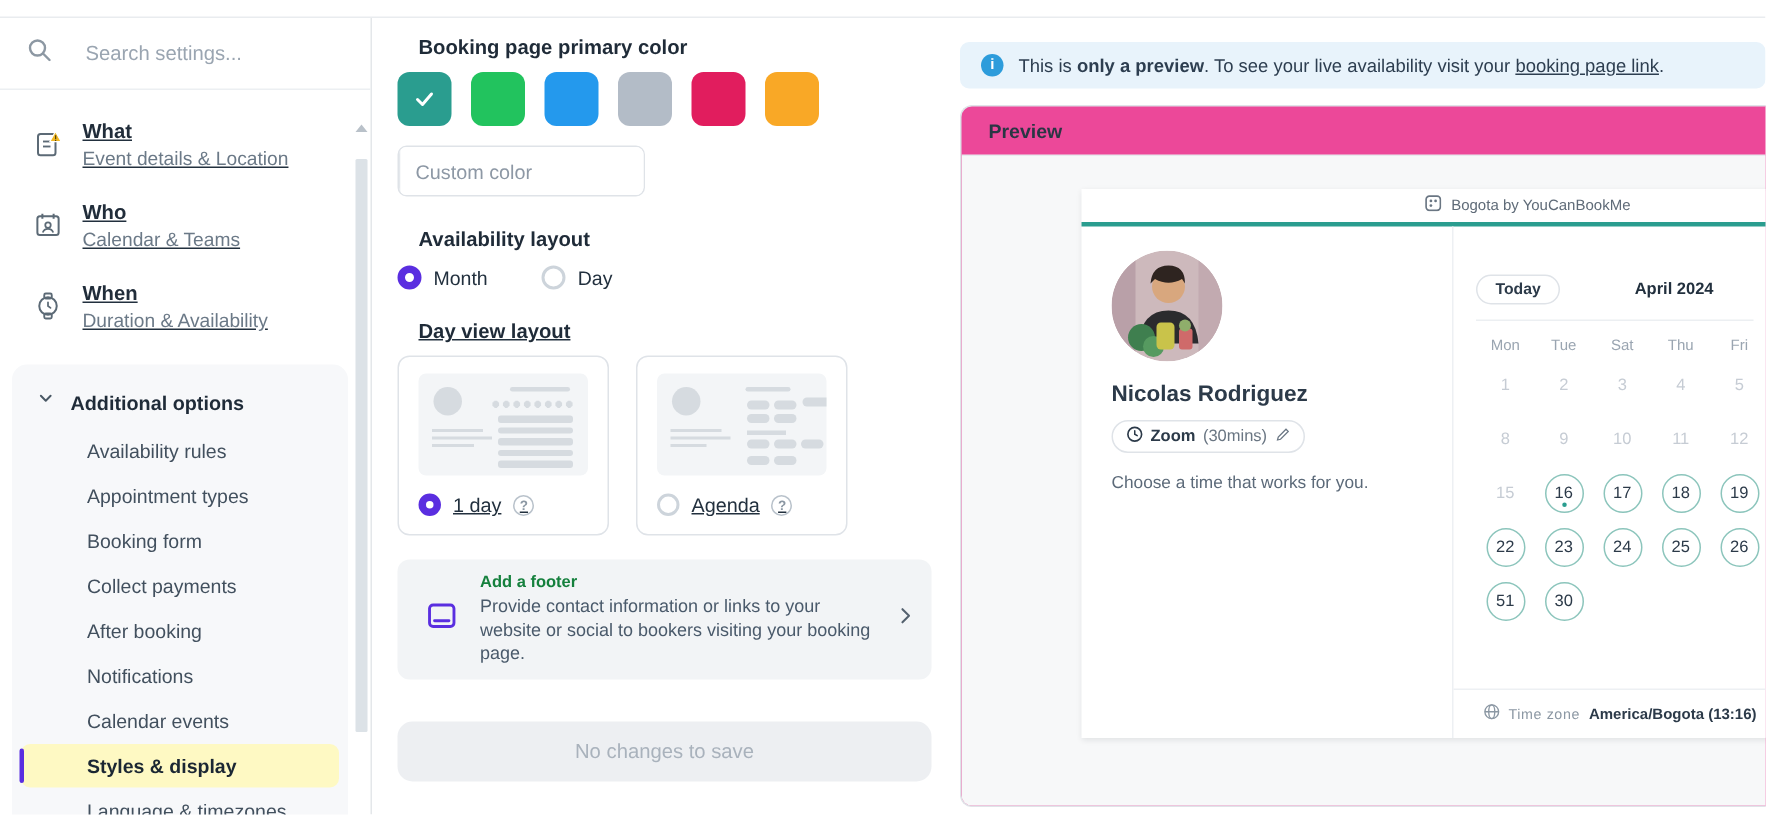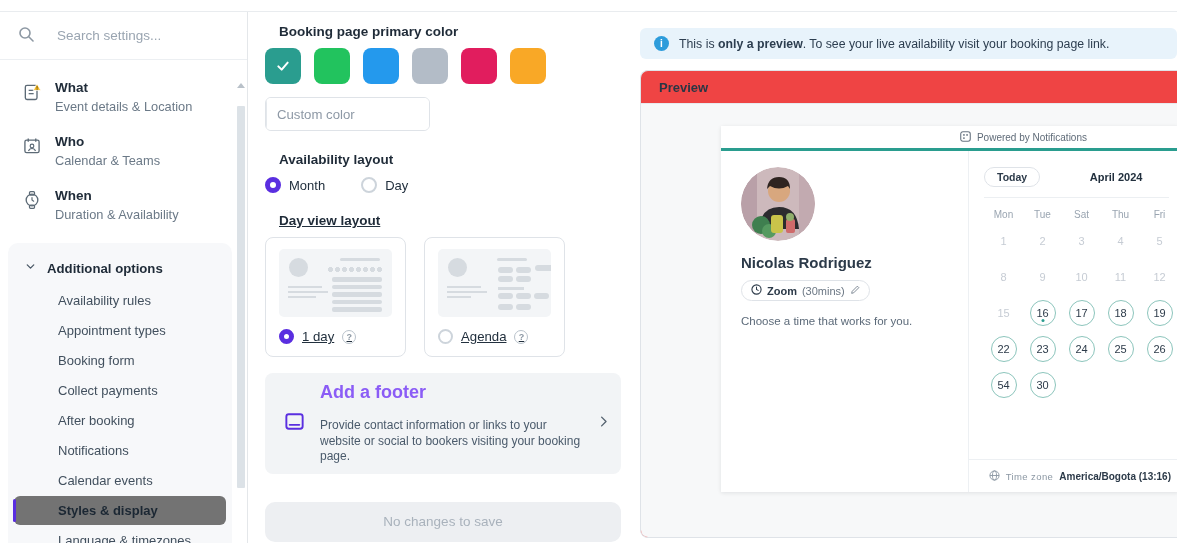--- a/index.html
+++ b/index.html
@@ -9,29 +9,29 @@
     background:#fff; font-family:"Liberation Sans", sans-serif; color:#22303e;
   }
   .top-line { position:absolute; top:11px; left:0; right:0; height:1px; background:#e9ecef; }
 
   
   .sidebar { position:absolute; left:0; top:12px; width:248px; height:531px; background:#fff; border-right:1px solid #e4e7ea; }
   .search-row { height:48px; border-bottom:1px solid #eceff2; display:flex; align-items:center; gap:21px; padding:0 18px; }
   .search-row input { border:none; outline:none; font-size:13.5px; color:#3c4a58; width:160px; font-family:inherit; background:transparent; }
   .search-row input::placeholder { color:#9aa5b1; }
   .side-list { position:absolute; top:49px; left:0; width:236px; bottom:0; padding:10px 4px 0 8px; }
-  .side-sec { display:flex; gap:13px; padding:9px 12px 10px 14px; align-items:flex-start; border-radius:8px; cursor:pointer; }
+  .side-sec { display:flex; gap:13px; padding:9px 12px 10px 14px; align-items:center; border-radius:8px; cursor:pointer;text-decoration:underline; }
   .side-sec .sicon { margin-top:2px; }
   .side-sec b { display:block; font-size:13.5px; color:#212d3a; margin-bottom:2px; }
   .side-sec small { font-size:12.8px; color:#6b7987; }
   .add-card { background:#f7f8fa; border-radius:10px; margin-top:10px; padding:8px 0 4px; }
   .add-head { display:flex; align-items:center; gap:10px; padding:8px 12px 8px 16px; cursor:pointer; }
   .add-head b { font-size:13.2px; color:#1f2b38; }
   .sub-item { position:relative; padding:7px 10px 7px 44px; font-size:13px; color:#42505e; border-radius:6px; margin:1px 6px; cursor:pointer; }
-  .sub-item.active { background:#737373; color:#1b2733; font-weight:bold; }
+  .sub-item.active { background:#fef9c3; color:#1b2733; font-weight:bold; }
   .sub-item.active::before { content:""; position:absolute; left:-1px; top:3px; bottom:3px; width:3px; border-radius:2px; background:#5a2ee0; }
   .sb-track { position:absolute; right:1px; top:49px; bottom:0; width:10px; }
   .sb-arrow { width:0; height:0; border-left:4px solid transparent; border-right:4px solid transparent; border-bottom:5px solid #b9c1c9; margin:22px auto 18px; }
   .sb-thumb { width:8px; margin:0 auto; background:#dce2e7; height:382px; border-radius:1px; }
 
   
   .settings { position:absolute; left:265px; top:24px; width:356px; }
   .sec-title { font-size:13.5px; font-weight:bold; color:#1f2b38;margin-left:14px; }
   .swatches { display:flex; gap:13px; margin:9px 0 0; }
   .swatch { width:36px; height:36px; border-radius:8px; display:flex; align-items:center; justify-content:center; cursor:pointer; }
@@ -49,44 +49,44 @@
   .radio.checked { border:5px solid #5a2ee0; }
   .dayview { margin-top:20px;text-decoration:underline; }
   .cards { display:flex; gap:18px; margin-top:9px; }
   .lay-card { width:141px; height:120px; border:1px solid #dfe3e8; border-radius:8px; padding:11px 13px 0; background:#fff; }
   .mini { height:68px; background:#f3f5f7; border-radius:5px; position:relative; overflow:hidden; }
   .mini .shp { position:absolute; background:#d6dbe0; }
   .lay-pick { display:flex; align-items:center; gap:8px; margin-top:12px; font-size:13.2px; }
   .help { width:14px; height:14px; border:1px solid #b9c2cb; border-radius:50%; color:#8b97a3; font-size:9px; display:flex; align-items:center; justify-content:center; font-weight:bold; }
   .footer-cta { margin-top:16px; background:#f2f4f6; border-radius:8px; padding:9px 14px 9px 18px; display:flex; align-items:center; gap:14px; cursor:pointer; }
   .footer-cta .ft { flex:1; }
-  .footer-cta .ft b { font-size:18px; color:#8b5cf6; display:block; margin-bottom:15px; }
+  .footer-cta .ft b { font-size:11px; color:#15803d; display:block; margin-bottom:3px; }
   .footer-cta .ft span { font-size:12px; line-height:1.3; color:#4a5a6b; display:block; width:262px; }
   .save-btn { margin-top:28px; height:40px; background:#edeff2; border-radius:10px; display:flex; align-items:center; justify-content:center; font-size:13.5px; color:#a9b2bc; cursor:default; }
 
   
   .preview-col { position:absolute; left:640px; top:28px; width:537px; }
   .banner { height:31px; background:#e8f3fb; border-radius:6px; display:flex; align-items:center; gap:10px; padding:0 14px; font-size:12.3px; color:#2d3e50; }
   .info-icon { width:15px; height:15px; border-radius:50%; background:#2d9cdb; color:#fff; font-size:10px; font-weight:bold; display:flex; align-items:center; justify-content:center; flex:none; }
-  .banner a { color:#2d3e50; cursor:pointer; }
-  .preview-card { margin-top:11px; width:538px; height:468px; background:#ef4444; border:1px solid #dfe3e8; border-radius:8px 0 0 8px; border-right:none; overflow:hidden; }
+  .banner a { color:#2d3e50; text-decoration:underline; cursor:pointer; }
+  .preview-card { margin-top:11px; width:538px; height:468px; background:#ec4899; border:1px solid #dfe3e8; border-radius:8px 0 0 8px; border-right:none; overflow:hidden; }
   .preview-head { height:33px; border-bottom:1px solid #e7eaee; display:flex; align-items:center; padding:0 18px; font-size:13px; font-weight:bold; color:#2a3644; }
   .preview-body { position:relative; height:434px; background:#f7f8f9; }
   .booking-card { position:absolute; left:80px; top:22px; width:458px; height:366px; background:#fff; box-shadow:0 1px 4px rgba(20,30,40,.10); }
   .powered { height:22px; display:flex; align-items:center; justify-content:flex-end; padding-right:92px; gap:6px; font-size:10px; color:#5f6b78; }
   .teal-bar { height:3px; }
   .bk-body { display:flex; height:341px; }
   .bk-left { width:248px; border-right:1px solid #edf0f3; padding:16px 20px 0; }
   .avatar { width:74px; height:74px; border-radius:50%; overflow:hidden; }
   .bk-name { margin-top:13px; font-size:15px; font-weight:bold; color:#2c3a49; }
   .meet-pill { display:inline-flex; align-items:center; gap:5px; margin-top:9px; border:1px solid #dfe3e8; border-radius:14px; padding:3px 9px; font-size:11px; color:#2c3a49; }
   .meet-pill .dur { color:#6a7683; }
   .bk-prompt { margin-top:14px; font-size:11.5px; color:#5c6a79; }
   .bk-right { flex:1; padding:16px 0 0 15px; position:relative; }
-  .cal-top { display:flex; align-items:center; width:194px; }
+  .cal-top { display:flex; align-items:center; width:194px;margin-top:16px; }
   .today-btn { border:1px solid #dfe3e8; background:#fff; border-radius:13px; padding:3px 12px; font-size:10.5px; font-weight:bold; color:#2c3a49; cursor:pointer; }
   .cal-month { flex:1; text-align:center; font-size:11px; font-weight:bold; color:#22303e; padding-left:14px; }
   .cal-div { width:185px; height:1px; background:#eceff2; margin-top:10px; }
   .cal-heads { display:grid; grid-template-columns:repeat(5,39px); justify-items:center; margin-top:11px; font-size:10px; color:#9aa5b1; }
   .cal-grid { display:grid; grid-template-columns:repeat(5,39px); margin-top:3px; }
   .cal-cell { height:36px; display:flex; align-items:center; justify-content:center; }
   .day { font-size:11px; color:#c6ccd4; }
   .day.open, .day.today { width:26px; height:26px; border:1px solid #8cc5bc; border-radius:50%; display:flex; align-items:center; justify-content:center; color:#2c3a49; background:#fff; cursor:pointer; position:relative; }
   .day.today::after { content:""; position:absolute; bottom:3px; left:50%; transform:translateX(-50%); width:3px; height:3px; border-radius:50%; background:#2a9d8f; }
   .tz-row { position:absolute; left:0; right:0; bottom:0; border-top:1px solid #edf0f3; height:33px; display:flex; align-items:center; justify-content:flex-end; gap:6px; padding-right:8px; }
@@ -288,21 +288,21 @@
       <div class="booking-card">
         <div class="powered">
           <span>
             <svg width="11" height="11" viewBox="0 0 12 12" fill="none">
                 <rect x="0.8" y="0.8" width="10.4" height="10.4" rx="2.4" stroke="#6a7683" stroke-width="1.2"></rect>
                 <circle cx="4.3" cy="4.3" r="1" fill="#6a7683"></circle>
                 <circle cx="7.7" cy="4.3" r="1" fill="#6a7683"></circle>
                 <circle cx="4.3" cy="7.7" r="1" fill="#6a7683"></circle>
               </svg>
           </span>
-          <span>Powered by Notifications</span>
+          <span>Bogota by YouCanBookMe</span>
         </div>
         <div class="teal-bar" style="background: rgb(42, 157, 143);"></div>
         <div class="bk-body">
           <div class="bk-left">
             <div class="avatar">
               <svg width="74" height="74" viewBox="0 0 74 74">
                 <defs>
                     <clipPath id="avclip">
                       <circle cx="37" cy="37" r="37"></circle>
                     </clipPath>
@@ -408,21 +408,21 @@
                 <div class="cal-cell">
                   <div class="day open">24</div>
                 </div>
                 <div class="cal-cell">
                   <div class="day open">25</div>
                 </div>
                 <div class="cal-cell">
                   <div class="day open">26</div>
                 </div>
                 <div class="cal-cell">
-                  <div class="day open">54</div>
+                  <div class="day open">51</div>
                 </div>
                 <div class="cal-cell">
                   <div class="day open">30</div>
                 </div>
               </div>
             <div class="tz-row">
               <span>
                 <svg width="11" height="11" viewBox="0 0 12 12" fill="none">
                     <circle cx="6" cy="6" r="5" stroke="#8b97a3" stroke-width="1"></circle>
                     <ellipse cx="6" cy="6" rx="2.2" ry="5" stroke="#8b97a3" stroke-width="1"></ellipse>

